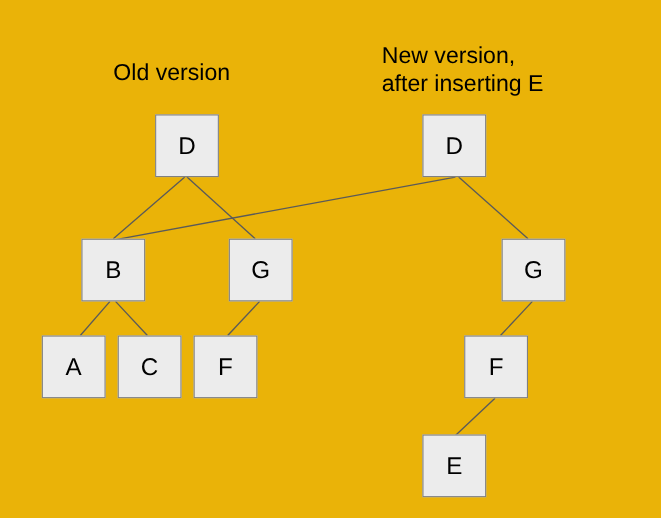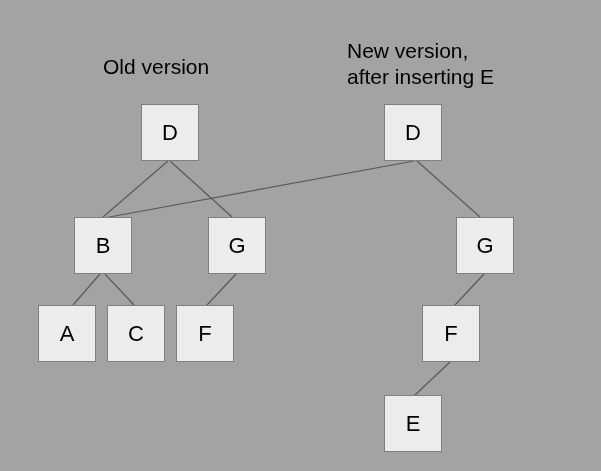--- a/index.html
+++ b/index.html
@@ -4,21 +4,21 @@
 <style>
   html, body {
     margin: 0;
     padding: 0;
     background: #ffffff;
   }
   #canvas {
     position: relative;
     width: 601px;
     height: 471px;
-    background: #a3a3a3;
+    background: #eab308;
     overflow: hidden;
     font-family: "Liberation Sans", sans-serif;
   }
   #edge-layer {
     position: absolute;
     left: 0;
     top: 0;
     width: 601px;
     height: 471px;
   }

